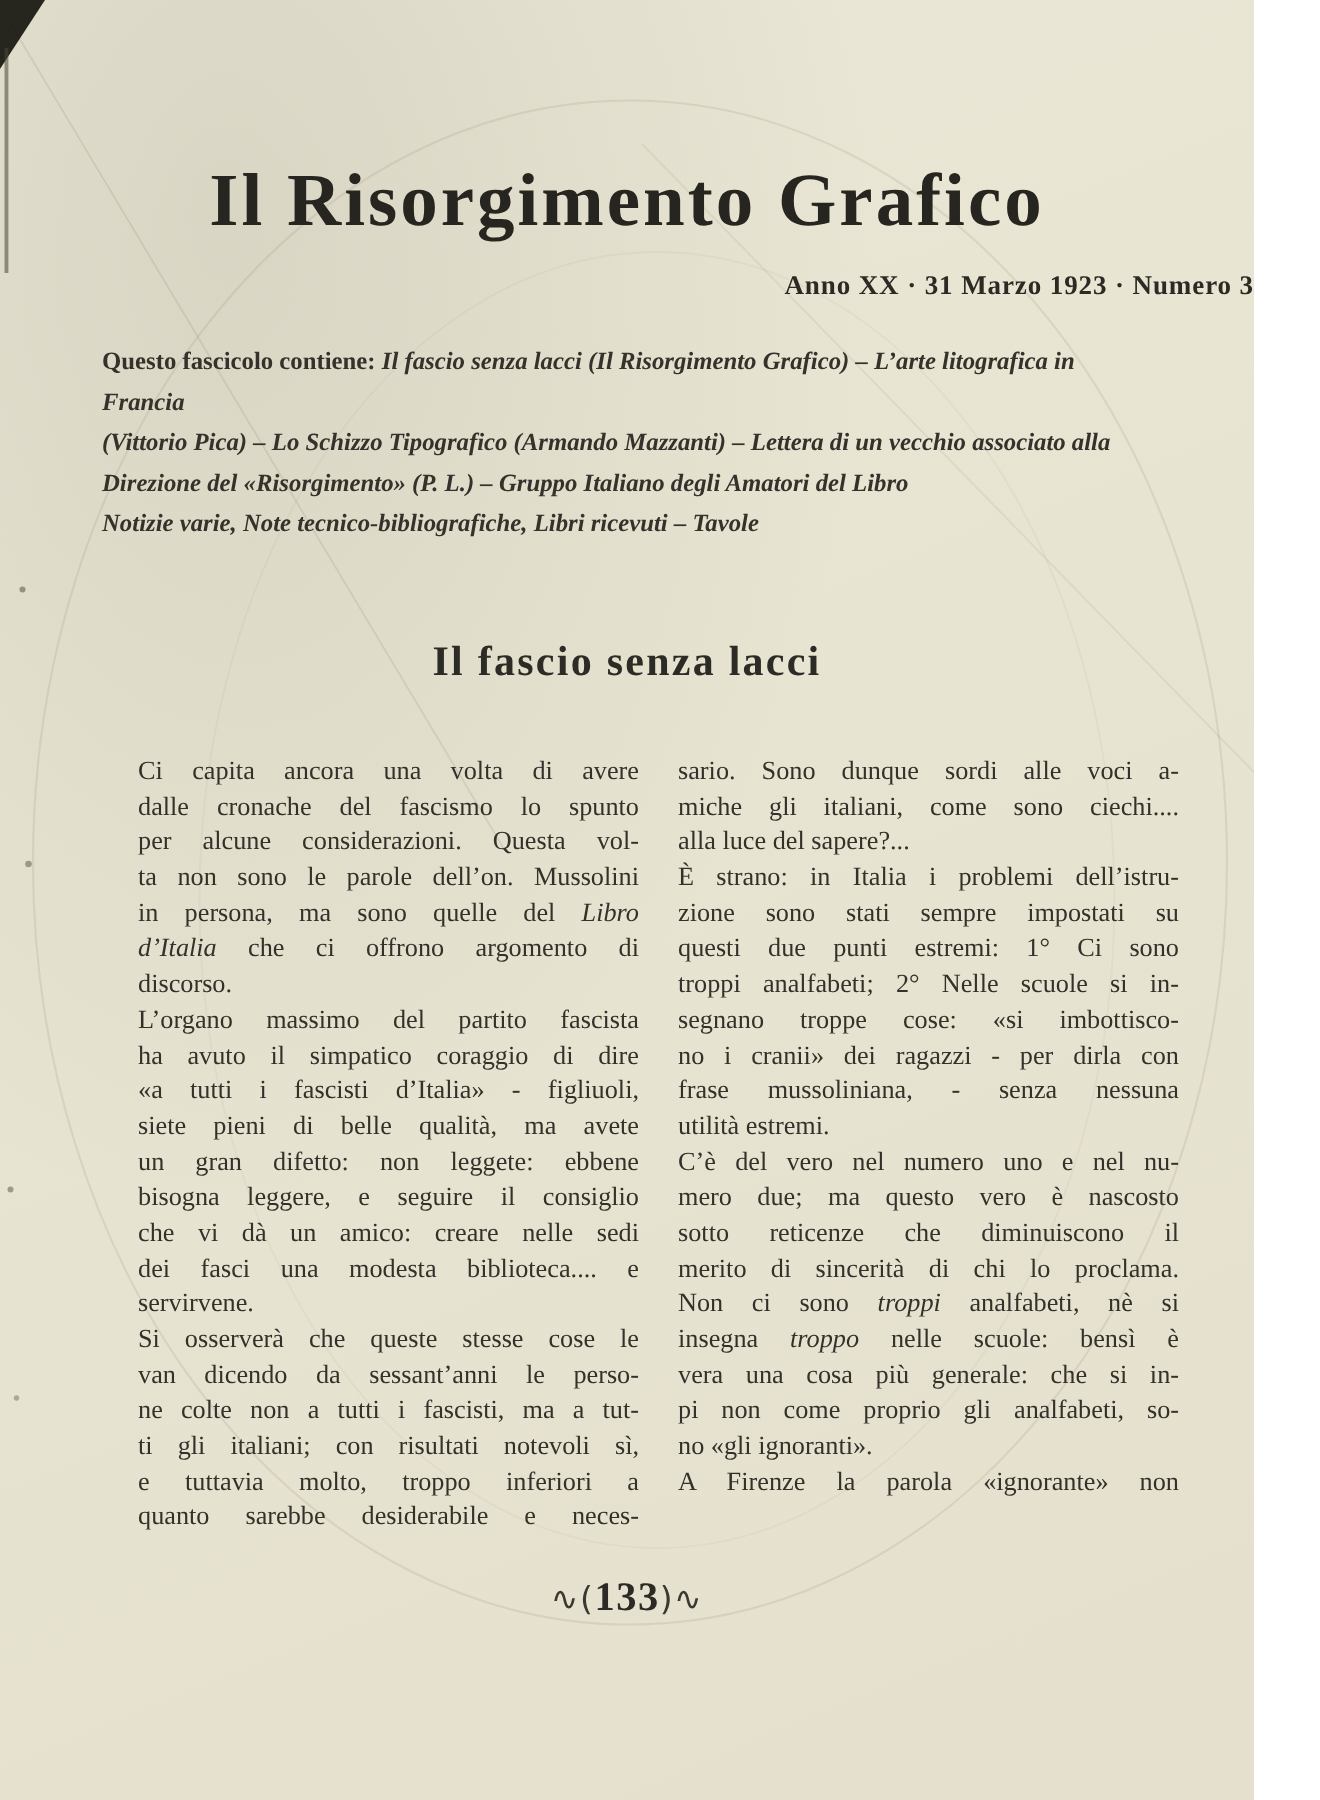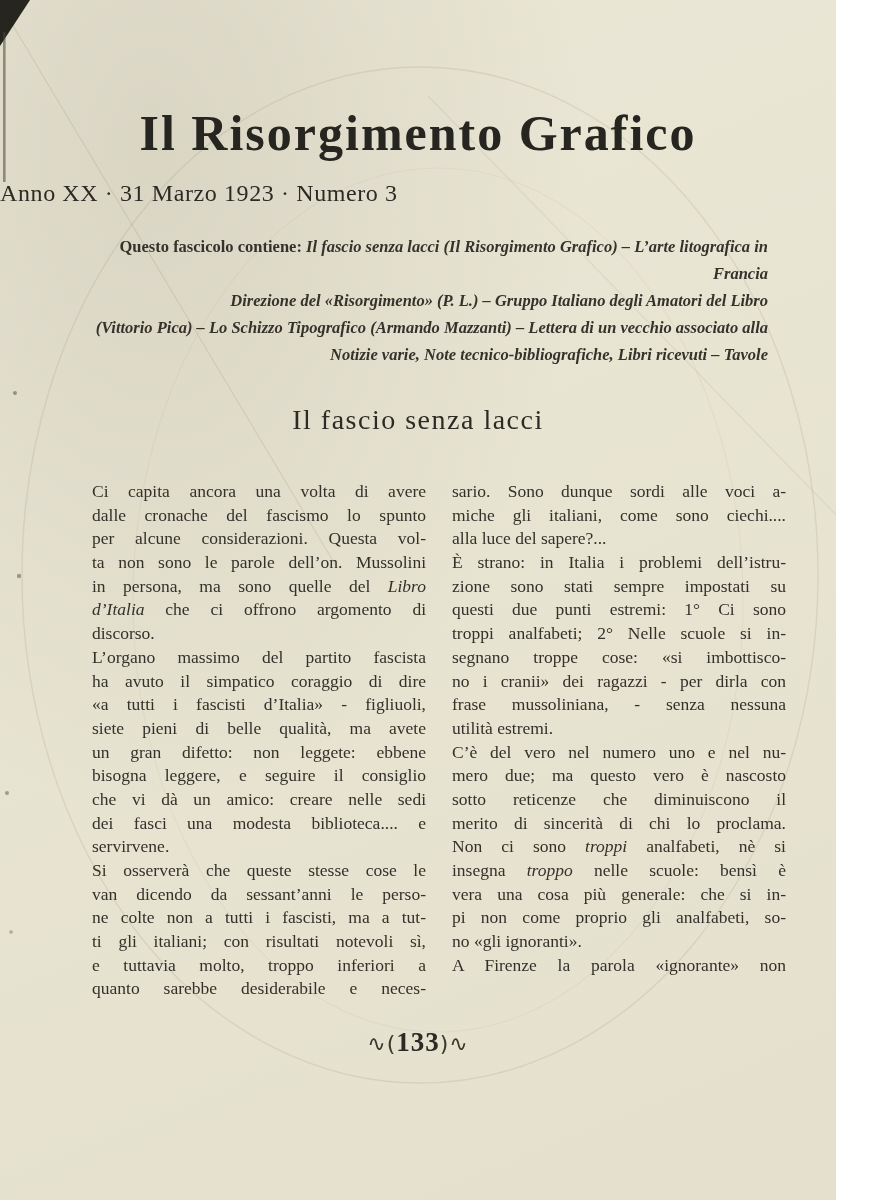--- a/index.html
+++ b/index.html
@@ -19,41 +19,41 @@
     margin:108px 0 0 0;
     text-align:center;
     font-size:50px;
     line-height:1;
     font-weight:bold;
     letter-spacing:2px;
     color:#26251f;
   }
   .issue-line{
     margin-top:22px;
-    text-align:left;
-    font-size:24px;
-    font-weight:normal;
+    text-align:right;
+    font-size:18px;
+    font-weight:bold;
     letter-spacing:.6px;
     color:#2c2a24;
   }
   .contents{
     margin:26px auto 0 auto;
     width:700px;
     font-size:16.5px;
     line-height:27px;
     font-weight:bold;
     color:#34322b;
   }
-  .contents .ln{text-align:right;}
+  .contents .ln{text-align:left;}
   .contents .it{font-style:italic;}
   .article-title{
-    margin:36px 0 0 0;
+    margin:64px 0 0 0;
     text-align:center;
     font-size:28px;
-    font-weight:normal;
+    font-weight:bold;
     letter-spacing:1.5px;
     color:#2d2b25;
   }
   .cols{
     display:flex;
     gap:26px;
     width:694px;
     margin:44px 0 0 92px;
   }
   .col{width:334px;font-size:17.5px;line-height:23.7px;color:#33312a;}
@@ -98,22 +98,22 @@
     <circle cx="11" cy="932" r="1.8" fill="#55523f" fill-opacity="0.4"></circle>
   </svg>
 
   <div class="inner">
     <h1 class="masthead-title">Il Risorgimento Grafico</h1>
 
     <div class="issue-line">Anno XX · 31 Marzo 1923 · Numero 3</div>
 
     <div class="contents">
         <div class="ln"><span>Questo fascicolo contiene: </span><span class="it">Il fascio senza lacci (Il Risorgimento Grafico) – L’arte litografica in Francia</span></div>
+        <div class="ln"><span class="it">(Vittorio Pica) – Lo Schizzo Tipografico (Armando Mazzanti) – Lettera di un vecchio associato alla</span></div>
         <div class="ln"><span class="it">Direzione del «Risorgimento» (P. L.) – Gruppo Italiano degli Amatori del Libro</span></div>
-        <div class="ln"><span class="it">(Vittorio Pica) – Lo Schizzo Tipografico (Armando Mazzanti) – Lettera di un vecchio associato alla</span></div>
         <div class="ln"><span class="it">Notizie varie, Note tecnico-bibliografiche, Libri ricevuti – Tavole</span></div>
       </div>
 
     <h2 class="article-title">Il fascio senza lacci</h2>
 
     <div class="cols">
       <div class="col">
           <div class="ln"><span>Ci capita ancora una volta di avere</span></div>
           <div class="ln"><span>dalle cronache del fascismo lo spunto</span></div>
           <div class="ln"><span>per alcune considerazioni. Questa vol-</span></div>

